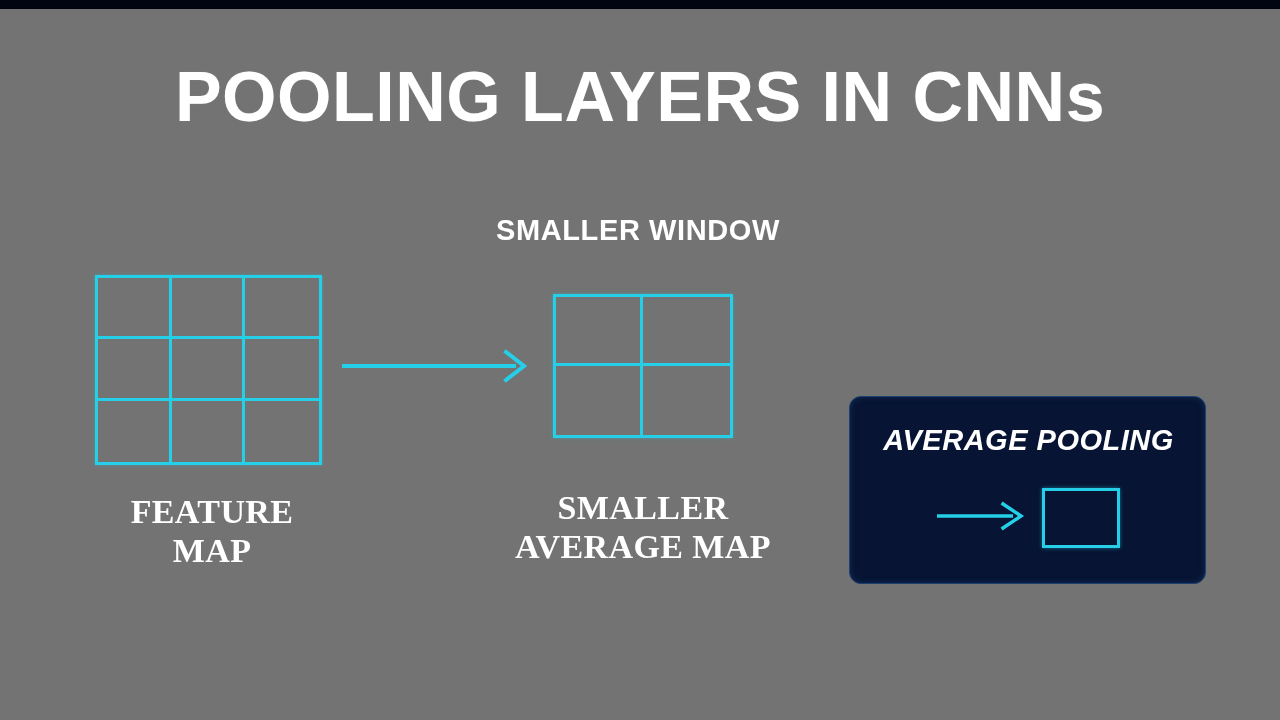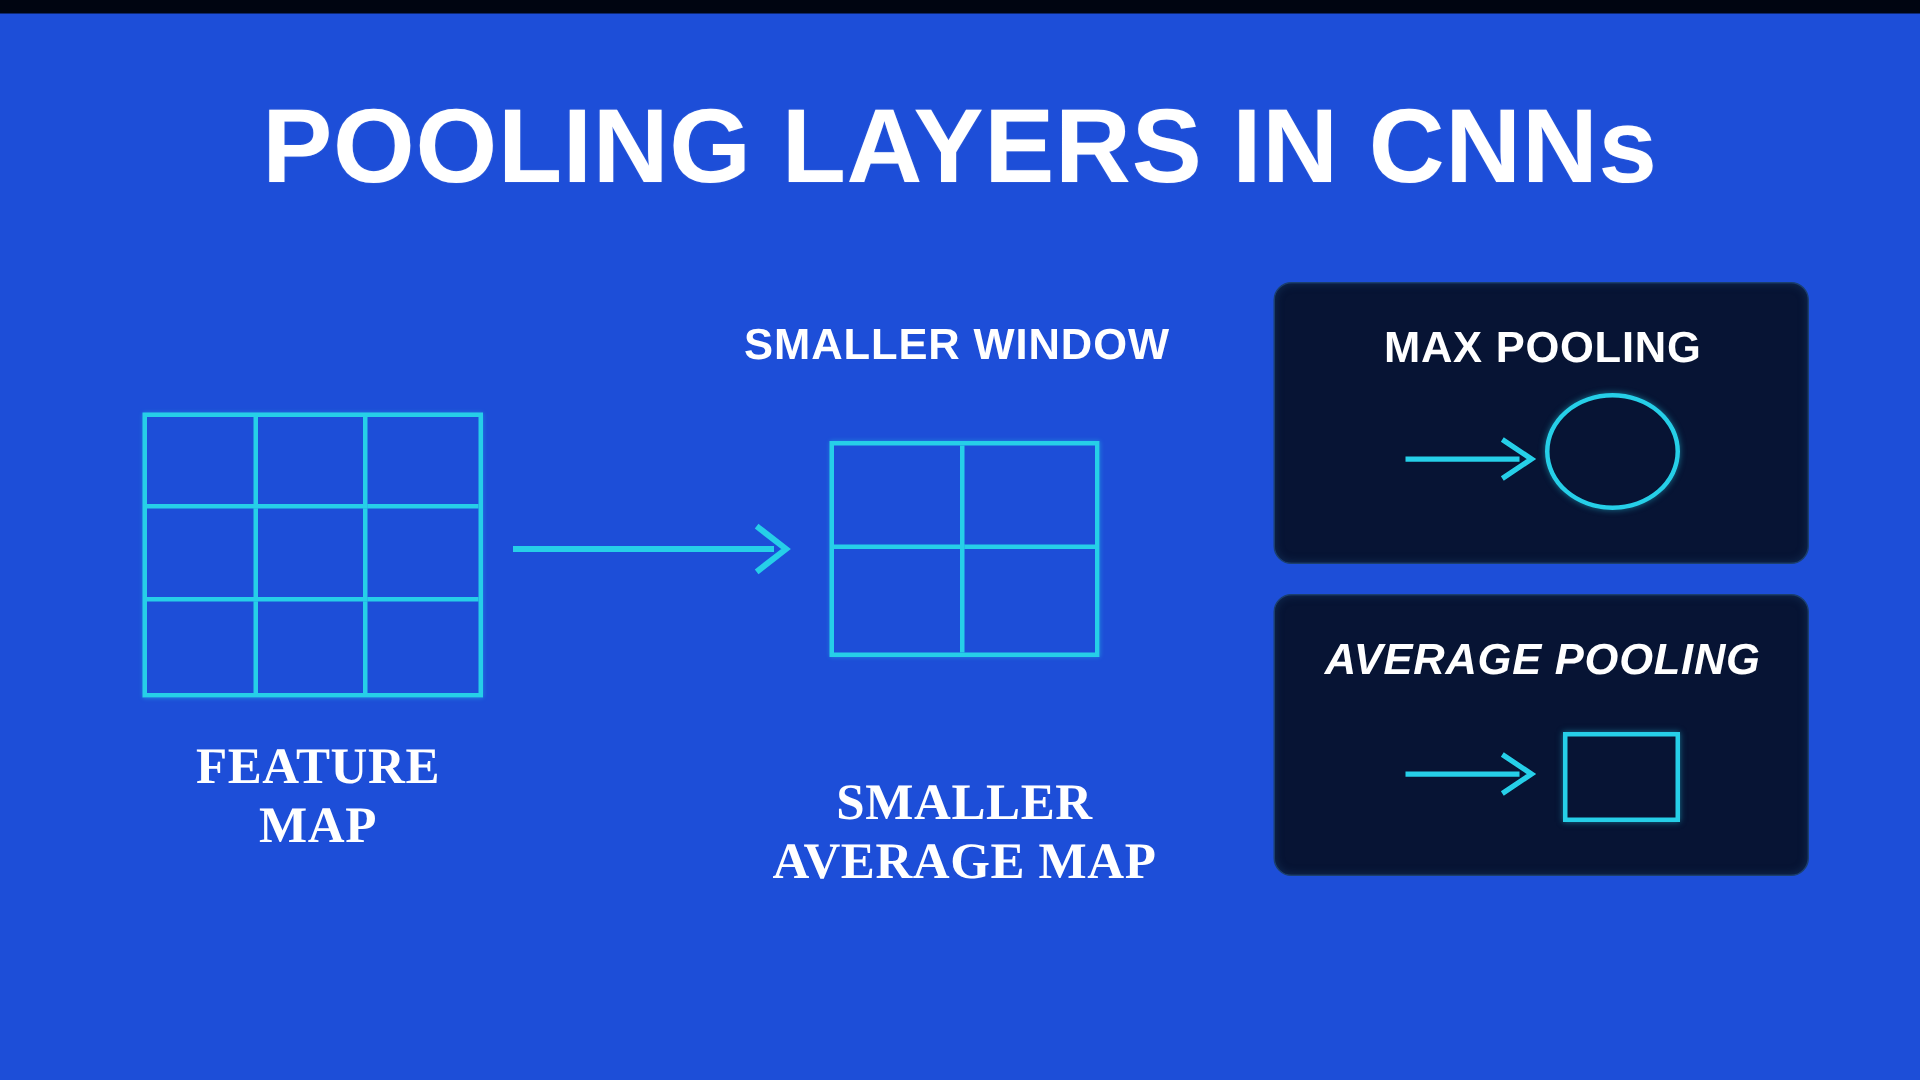--- a/index.html
+++ b/index.html
@@ -8,21 +8,21 @@
   html, body {
     width:1280px; height:720px;
     background:#030b20;
     overflow:hidden;
     font-family:"Liberation Sans", sans-serif;
   }
 
   #slide {
     position:relative;
     width:1280px; height:720px;
-    background:#1d4ed8;
+    background:#737373;
   }
 
   
   #top-band {
     position:absolute; left:0; top:0;
     width:1280px; height:9px;
     background:#000511;
   }
 
   
@@ -95,21 +95,21 @@
     position:absolute;
     color:#ffffff;
     font-size:34px;
     font-weight:bold;
     line-height:1.15;
     letter-spacing:0.4px;
     text-align:center;
     font-family:Liberation Serif, serif;
   }
   #caption-feature-map   { left:52px;  top:492px; width:320px; }
-  #caption-output-map    { left:460px; top:516px; width:366px; }
+  #caption-output-map    { left:460px; top:488px; width:366px; }
 
   
   .panel {
     position:absolute;
     left:849px;
     width:357px;
     background:#071434;
     border:1.5px solid #1b3f6e;
     border-radius:12px;
     box-shadow:0 0 6px rgba(27,63,110,0.55) inset;
@@ -195,28 +195,20 @@
     <div class="cell"></div>
     <div class="cell"></div>
     <div class="cell"></div>
   </div>
 
   <div id="caption-output-map" class="caption">
       <div>SMALLER</div>
       <div>AVERAGE MAP</div>
     </div>
 
-  <div id="panel-max-pooling" class="panel">
-    <div class="panel-title">MAX POOLING</div>
-    <svg class="panel-arrow" viewBox="0 0 90 36">
-      <line x1="2" y1="18" x2="78" y2="18" stroke="#26cfe8" stroke-width="3.5"></line>
-      <polyline points="68,6 86,18 68,30" fill="none" stroke="#26cfe8" stroke-width="3.5" stroke-linecap="square" stroke-linejoin="miter"></polyline>
-    </svg>
-    <div id="max-pooling-circle"></div>
-  </div>
 
   <div id="panel-average-pooling" class="panel">
     <div class="panel-title">AVERAGE POOLING</div>
     <svg class="panel-arrow" viewBox="0 0 90 36">
       <line x1="2" y1="18" x2="78" y2="18" stroke="#26cfe8" stroke-width="3.5"></line>
       <polyline points="68,6 86,18 68,30" fill="none" stroke="#26cfe8" stroke-width="3.5" stroke-linecap="square" stroke-linejoin="miter"></polyline>
     </svg>
     <div id="average-pooling-square"></div>
   </div>
 

